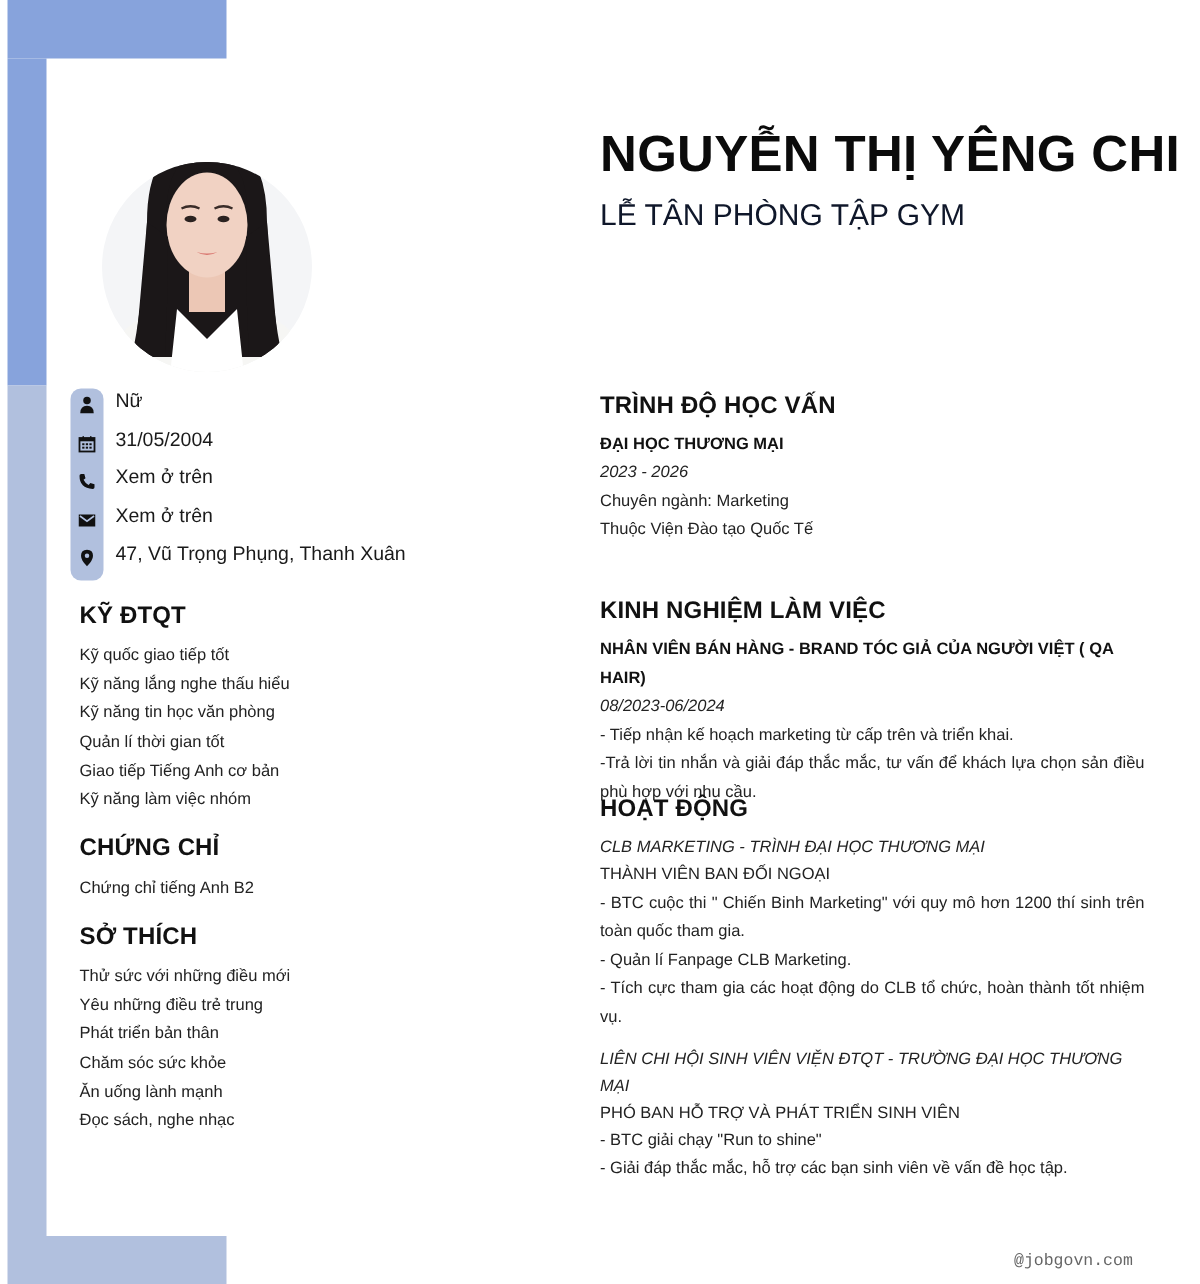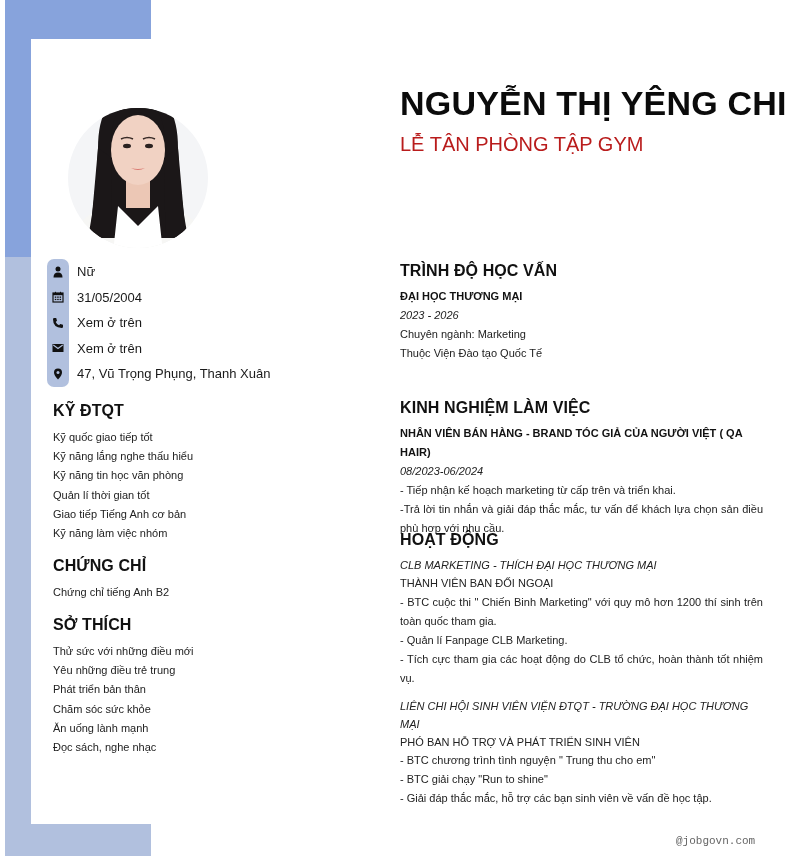--- a/index.html
+++ b/index.html
@@ -12,33 +12,33 @@
     .deco-left-light { left: 5px; top: 257px; width: 26px; height: 567px; }
     .deco-bottom { left: 5px; top: 824px; width: 146px; height: 32px; }
 
     
     .avatar { position: absolute; left: 68px; top: 88px; width: 140px; height: 160px; }
     .avatar svg { width: 100%; height: 100%; display: block; }
 
     
     .contact-pill { position: absolute; left: 47px; top: 259px; width: 22px; height: 128px; border-radius: 7px; }
     .contact-list { position: absolute; left: 47px; top: 259px; }
-    .contact-row { display: flex; align-items: center; height: 25.5px; }
+    .contact-row { display: flex; align-items: flex-start; height: 25.5px; }
     .contact-row .ic { width: 22px; height: 22px; display: flex; align-items: center; justify-content: center; }
     .contact-row .ic svg { width: 12px; height: 12px; display: block; }
     .contact-row .txt { margin-left: 8px; font-size: 13px; color: #1a1a1a; white-space: nowrap; }
 
     
     .lsec { position: absolute; left: 53px; width: 300px; }
     .lsec h2 { font-size: 16px; font-weight: 700; color: #111; letter-spacing: 0.1px; margin-bottom: 8px; }
     .lsec .item { font-size: 11px; color: #222; line-height: 19.2px; }
 
     
     .name { position: absolute; left: 400px; top: 84px; font-size: 34px; font-weight: 700; color: #0b0b0b; letter-spacing: 0.2px; white-space: nowrap; }
-    .role { position: absolute; left: 400px; top: 133px; font-size: 20px; font-weight: 400; color: #b91c1c; white-space: nowrap; }
+    .role { position: absolute; left: 400px; top: 133px; font-size: 20px; font-weight: 400; color: #0f172a; white-space: nowrap; }
 
     
     .rsec { position: absolute; left: 400px; width: 363px; }
     .rsec h2 { font-size: 16px; font-weight: 700; color: #111; margin-bottom: 7px; letter-spacing: 0.1px; }
     .rsec .org { font-size: 11px; font-weight: 700; color: #111; line-height: 19px; }
     .rsec .period { font-size: 11px; font-style: italic; color: #222; line-height: 19px; }
     .rsec .line { font-size: 11px; color: #222; line-height: 19.2px; text-align: justify; }
     .rsec .org-italic { font-size: 11px; font-style: italic; color: #222; line-height: 18px; }
     .rsec .position { font-size: 11px; color: #222; line-height: 18.5px; }
     .rsec .gap { height: 8px; }
@@ -185,29 +185,28 @@
   <h2>KINH NGHIỆM LÀM VIỆC</h2>
   <div class="org">NHÂN VIÊN BÁN HÀNG - BRAND TÓC GIẢ CỦA NGƯỜI VIỆT ( QA HAIR)</div>
   <div class="period">08/2023-06/2024</div>
   <div class="line">- Tiếp nhận kế hoạch marketing từ cấp trên và triển khai.</div>
   <div class="line">-Trả lời tin nhắn và giải đáp thắc mắc, tư vấn để khách lựa chọn sản điều phù hợp với nhu cầu.</div>
 </section>
 
 <section class="rsec" style="top: 531px;">
   <h2>HOẠT ĐỘNG</h2>
   <div>
-    <div class="org-italic">CLB MARKETING - THÍCH ĐẠI HỌC THƯƠNG MẠI</div>
+    <div class="org-italic">CLB MARKETING - TRÌNH ĐẠI HỌC THƯƠNG MẠI</div>
     <div class="position">THÀNH VIÊN BAN ĐỐI NGOẠI</div>
     <div class="line">- BTC cuộc thi " Chiến Binh Marketing" với quy mô hơn 1200 thí sinh trên toàn quốc tham gia.</div>
     <div class="line">- Quản lí Fanpage CLB Marketing.</div>
     <div class="line">- Tích cực tham gia các hoạt động do CLB tổ chức, hoàn thành tốt nhiệm vụ.</div>
   </div>
   <div class="gap"></div>
   <div>
     <div class="org-italic">LIÊN CHI HỘI SINH VIÊN VIỆN ĐTQT - TRƯỜNG ĐẠI HỌC THƯƠNG MẠI</div>
     <div class="position">PHÓ BAN HỖ TRỢ VÀ PHÁT TRIỂN SINH VIÊN</div>
-    <div class="line">- BTC chương trình tình nguyện " Trung thu cho em"</div>
     <div class="line">- BTC giải chạy "Run to shine"</div>
     <div class="line">- Giải đáp thắc mắc, hỗ trợ các bạn sinh viên về vấn đề học tập.</div>
   </div>
 </section>
 
 <div class="watermark">@jobgovn.com</div>
 
 </body></html>

